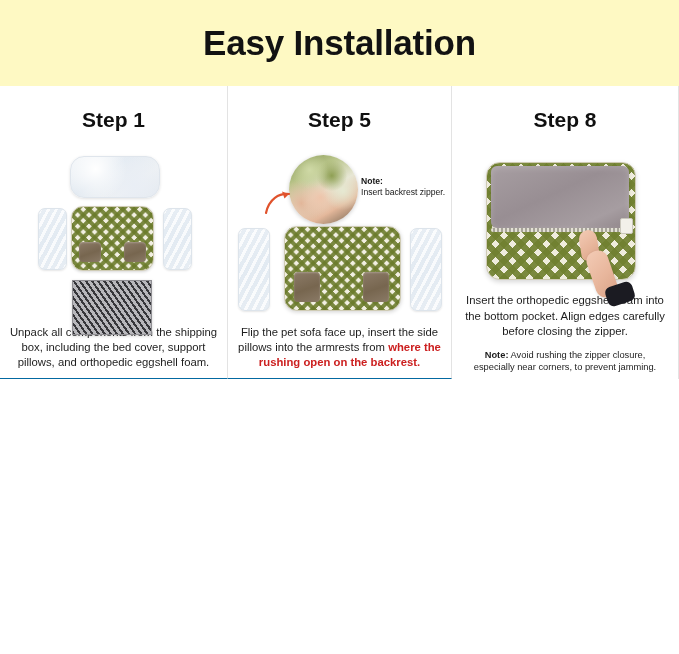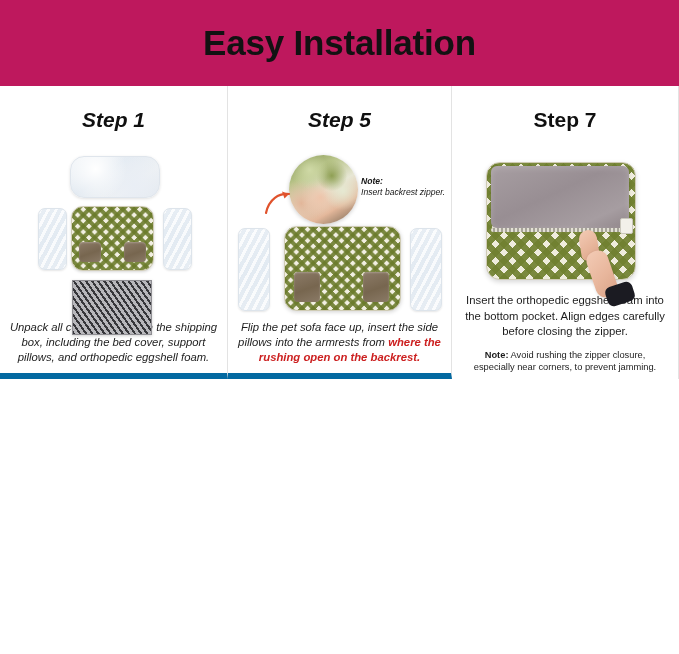--- a/index.html
+++ b/index.html
@@ -19,21 +19,21 @@
     height: 654px;
     position: relative;
     background: #ffffff;
     box-sizing: border-box;
   }
 
   
   .header {
     width: 679px;
     height: 86px;
-    background: #be185d;
+    background: #fef9c3;
     display: flex;
     align-items: center;
     justify-content: center;
     box-sizing: border-box;
   }
   .header-title {
     font-size: 35px;
     font-weight: bold;
     letter-spacing: -0.2px;
     color: #121212;
@@ -52,21 +52,21 @@
   .cell {
     position: relative;
     background: #ffffff;
     box-sizing: border-box;
     display: flex;
     flex-direction: column;
     align-items: center;
     overflow: hidden;
   }
   .cell.b-right { border-right: 1px solid #e3e3e3; }
-  .cell.b-bottom { border-bottom: 6px solid #0369a1; font-style: italic; }
+  .cell.b-bottom { border-bottom: 1px solid #0369a1; }
 
   .step-title {
     font-size: 21px;
     font-weight: bold;
     color: #101010;
     margin-top: 22px;
     margin-bottom: 0;
     letter-spacing: 0px;
   }
 
@@ -268,21 +268,21 @@
         <div class="pocket" style="left:135px; top:140px; width:26px; height:30px;"></div>
       </div>
       <div class="caption">
         <span>Flip the pet sofa face up, insert the side pillows into the armrests from </span><span class="hl">where the rushing open on the backrest.</span>
       </div>
     </div>
 
 
 
     <div class="cell b-right">
-      <div class="step-title">Step 7</div>
+      <div class="step-title">Step 8</div>
       <div class="art">
 
         <div class="fabric-coarse" style="position:absolute; left:34px; top:30px; width:148px; height:116px; border-radius:14px; box-shadow:0 2px 5px rgba(0,0,0,0.16); border:1px solid #cfcbb4;"></div>
 
         <div class="grey-cover" style="left:39px; top:34px; width:138px; height:62px;"></div>
 
         <div style="position:absolute; left:39px; top:96px; width:138px; height:4px; background:repeating-linear-gradient(90deg,#e4e1d6 0 2px,#a6a398 2px 4px); border-radius:2px;"></div>
 
         <div style="position:absolute; left:168px; top:86px; width:11px; height:14px; background:#f2f0e9; border:1px solid #c9c6bb; border-radius:2px;"></div>
 

